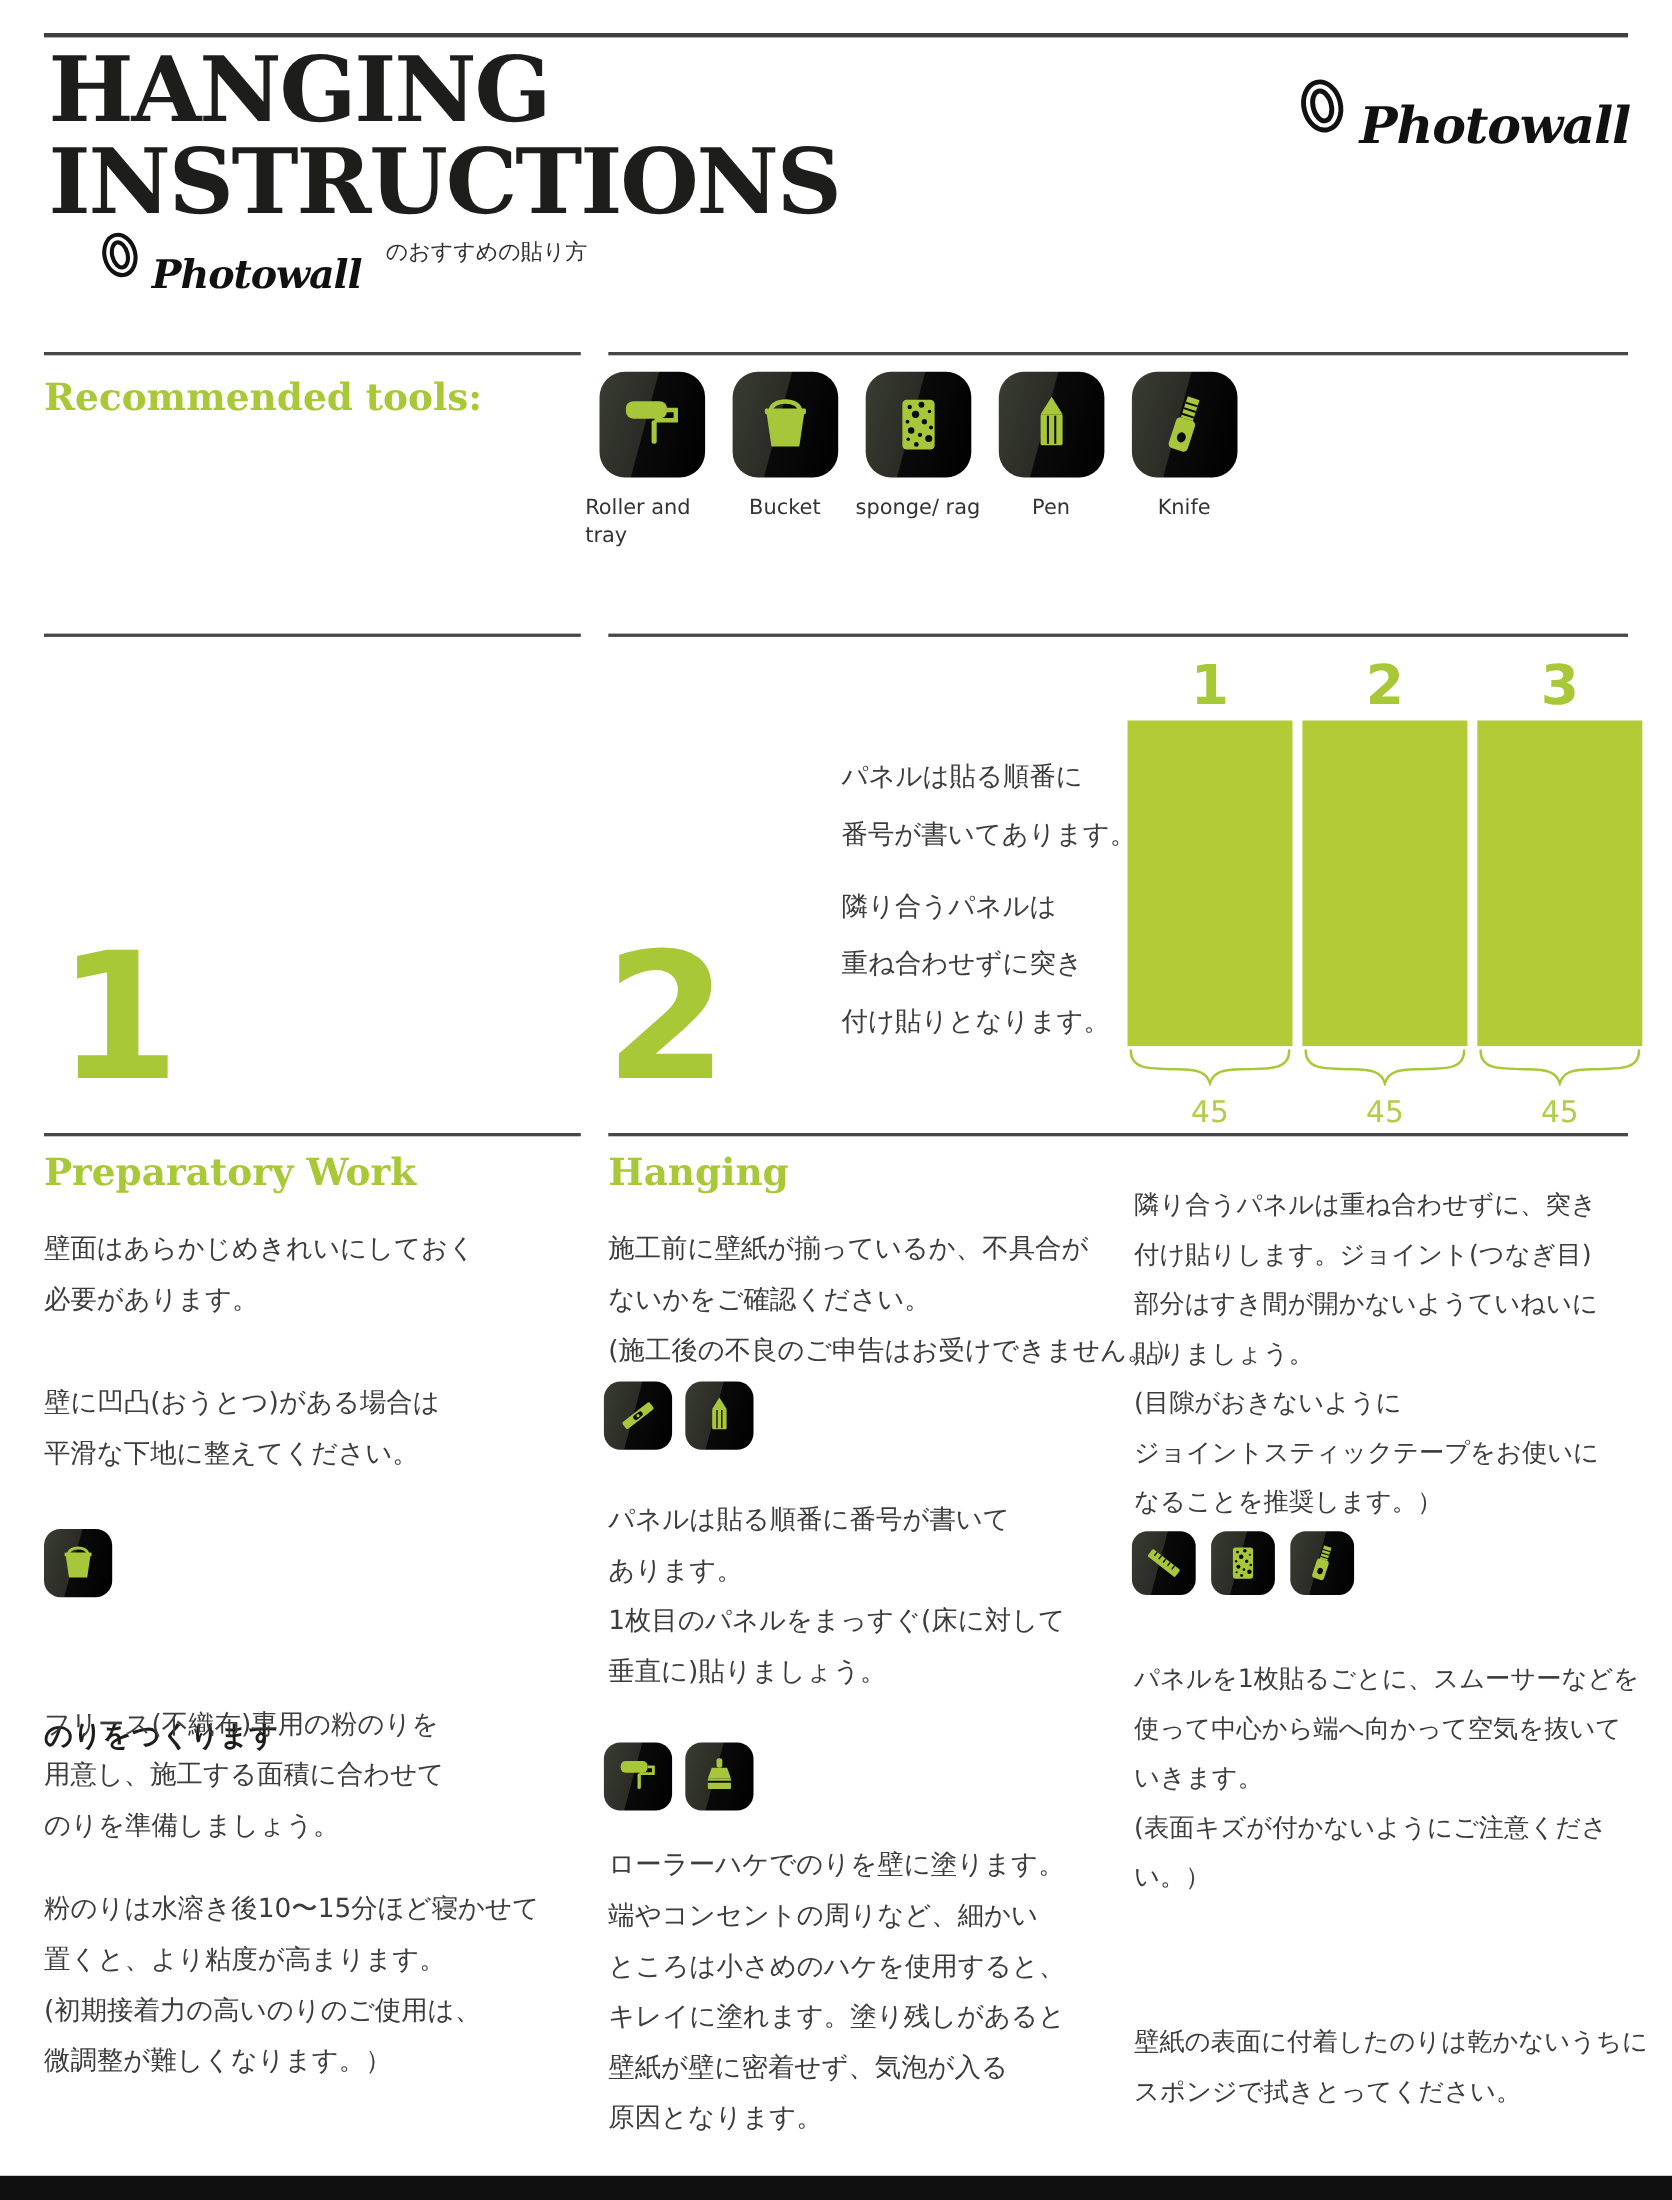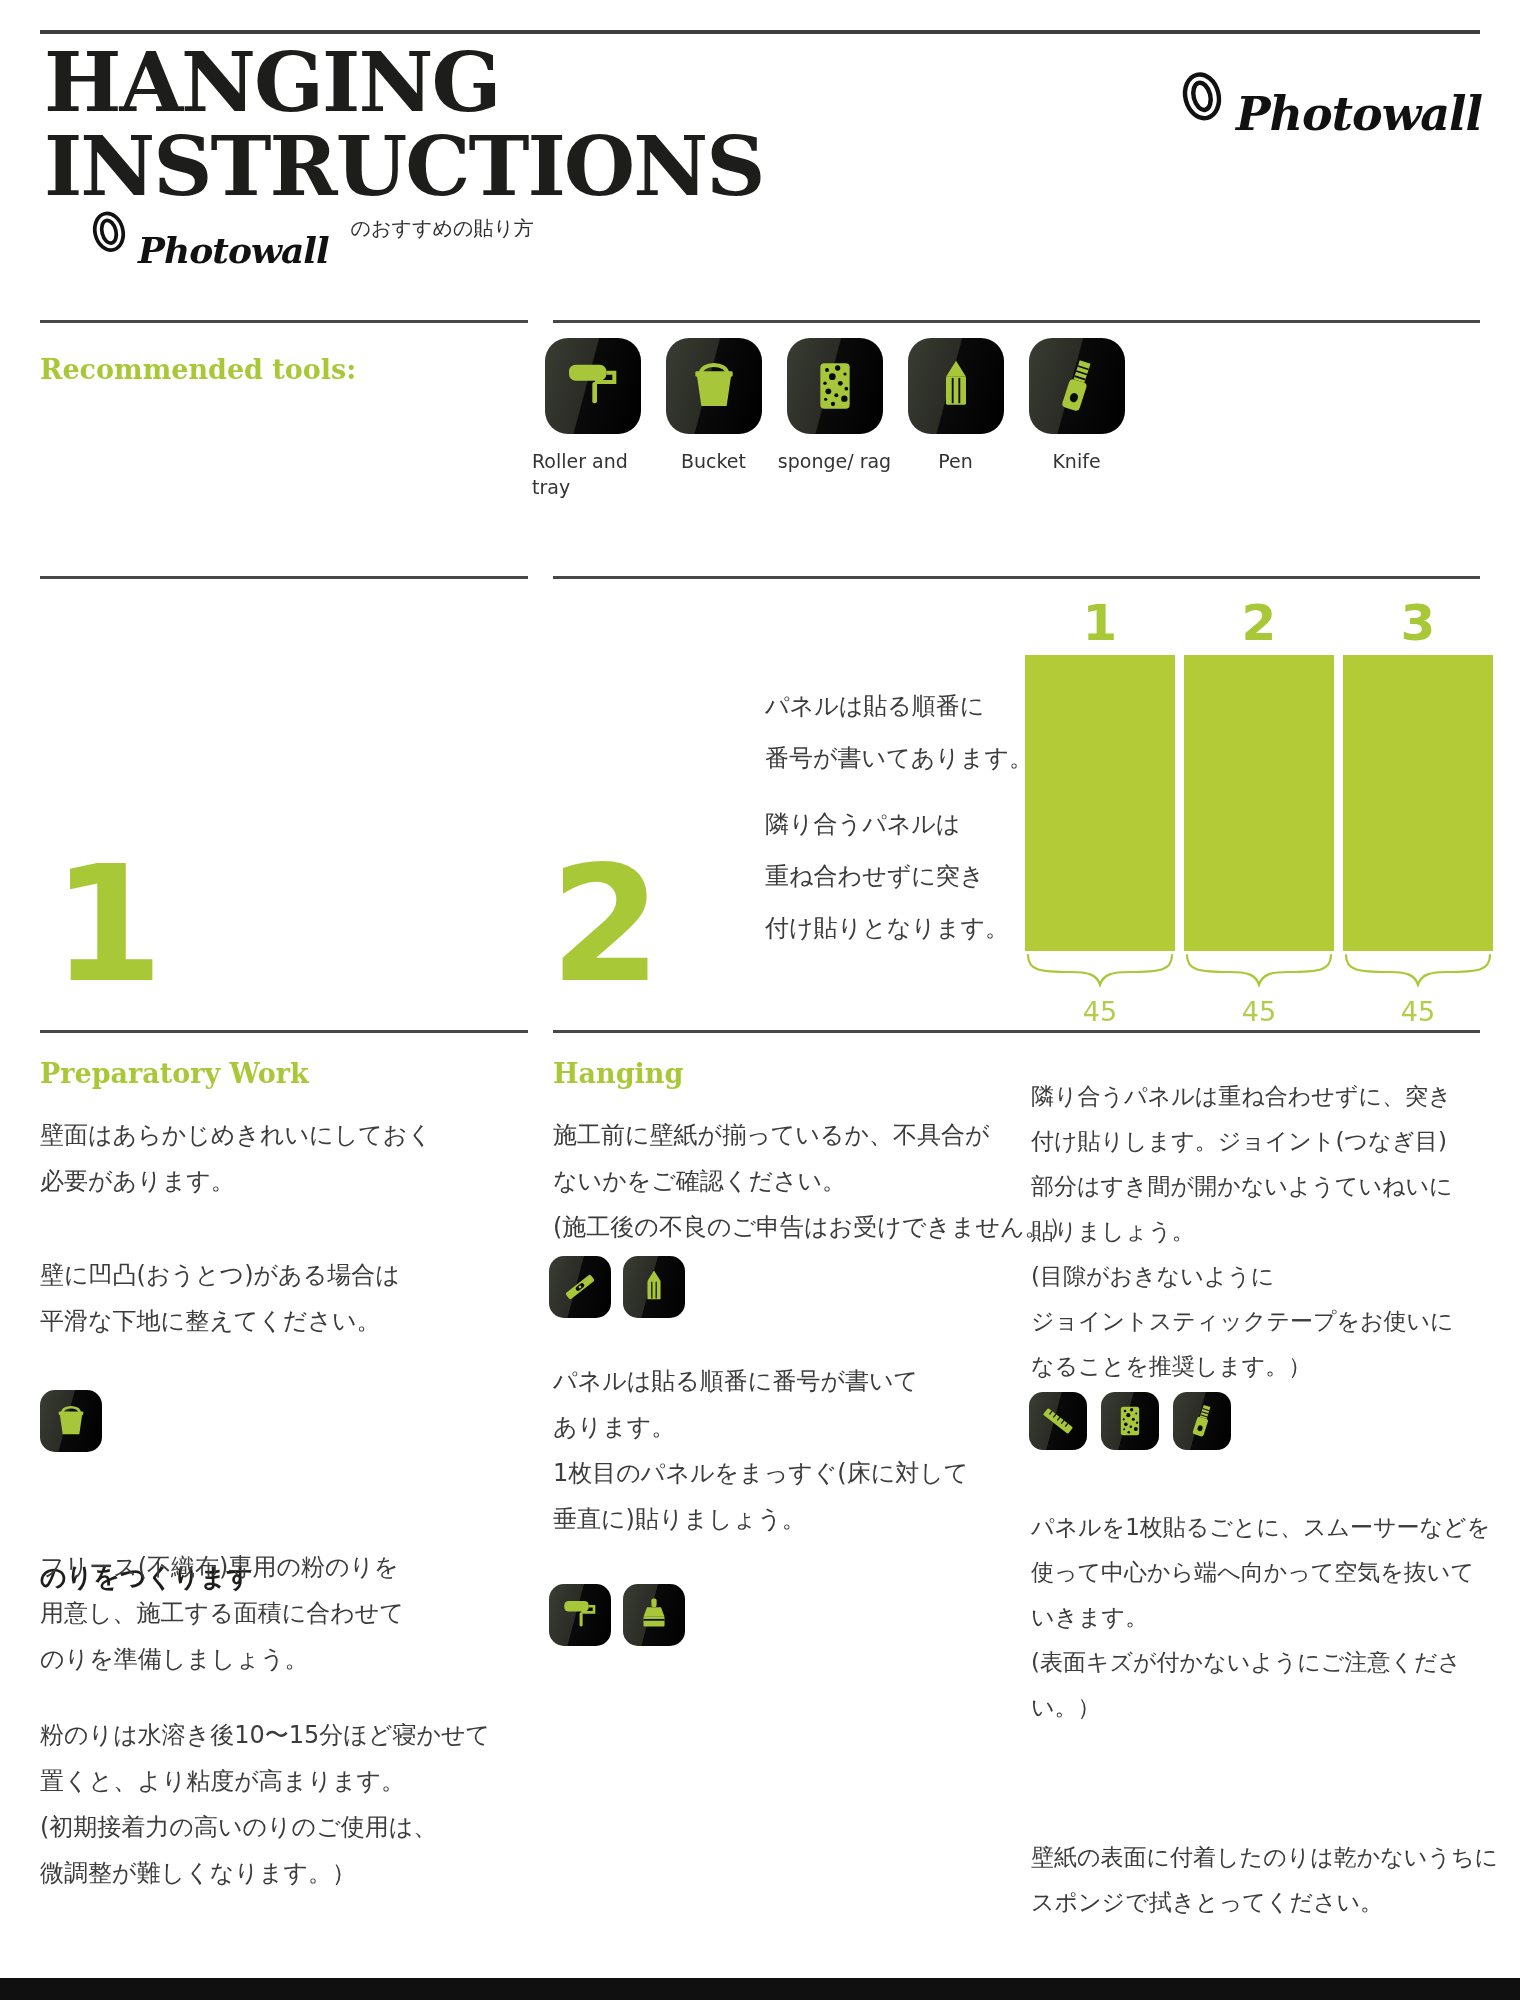--- a/index.html
+++ b/index.html
@@ -15,21 +15,21 @@
          color:#1d1d1b;white-space:pre-line;}
   
   .logo{display:flex;align-items:center;gap:8px;}
   .logo-text{font-family:"DejaVu Serif","Liberation Serif",serif;font-style:italic;
              font-weight:700;color:#111;letter-spacing:-1px;margin-top:43px;}
   .logo-big .logo-text{font-size:46px;}
   .logo-small .logo-text{font-size:36px;}
   .sub-jp{font-size:20px;color:#2f2f2f;margin-left:14px;}
   
   .ghead{font-family:"DejaVu Serif","Liberation Serif",serif;font-weight:700;
-         font-size:27px;color:#a9c838;margin-top:12px;}
+         font-size:34px;color:#a9c838;}
   
   .tools-row{display:flex;}
   .tool{width:121px;display:flex;flex-direction:column;align-items:center;}
   .tile{background:linear-gradient(105deg,#3a3d34 0%,#2a2c25 44%,#0a0a0a 45%,#000 100%);
         display:flex;align-items:center;justify-content:center;}
   .tile-lg{width:96px;height:96px;border-radius:23px;}
   .tile-sm{width:62px;height:62px;border-radius:15px;}
   .tile-xs{width:58px;height:58px;border-radius:14px;}
   .tool-label{margin-top:14px;font-size:19px;line-height:26px;color:#333;text-align:left;}
   
@@ -259,20 +259,26 @@
     <div class="tile tile-sm">
       <svg width="42" height="42" viewBox="0 0 48 48" fill="#a8c63a">
         <rect x="21" y="5" width="6" height="10" rx="2.5"></rect>
         <path d="M16 15 h16 l4 11 h-24 z"></path>
         <rect x="12" y="26" width="24" height="11" rx="1"></rect>
         <path d="M12 29.5 h24" stroke="#0b0b0b" stroke-width="2"></path>
       </svg>
     </div>
   </div>
 
+  <div class="abs jp t24" style="left:553px;top:1672px;width:480px;">ローラーハケでのりを壁に塗ります。
+端やコンセントの周りなど、細かい
+ところは小さめのハケを使用すると、
+キレイに塗れます。塗り残しがあると
+壁紙が壁に密着せず、気泡が入る
+原因となります。</div>
 
   <div class="abs jp t23" style="left:1031px;top:1074px;width:480px;">隣り合うパネルは重ね合わせずに、突き
 付け貼りします。ジョイント(つなぎ目)
 部分はすき間が開かないようていねいに
 貼りましょう。
 (目隙がおきないように
 ジョイントスティックテープをお使いに
 なることを推奨します。）</div>
 
   <div class="abs icon-row" style="left:1029px;top:1392px;gap:14px;">

